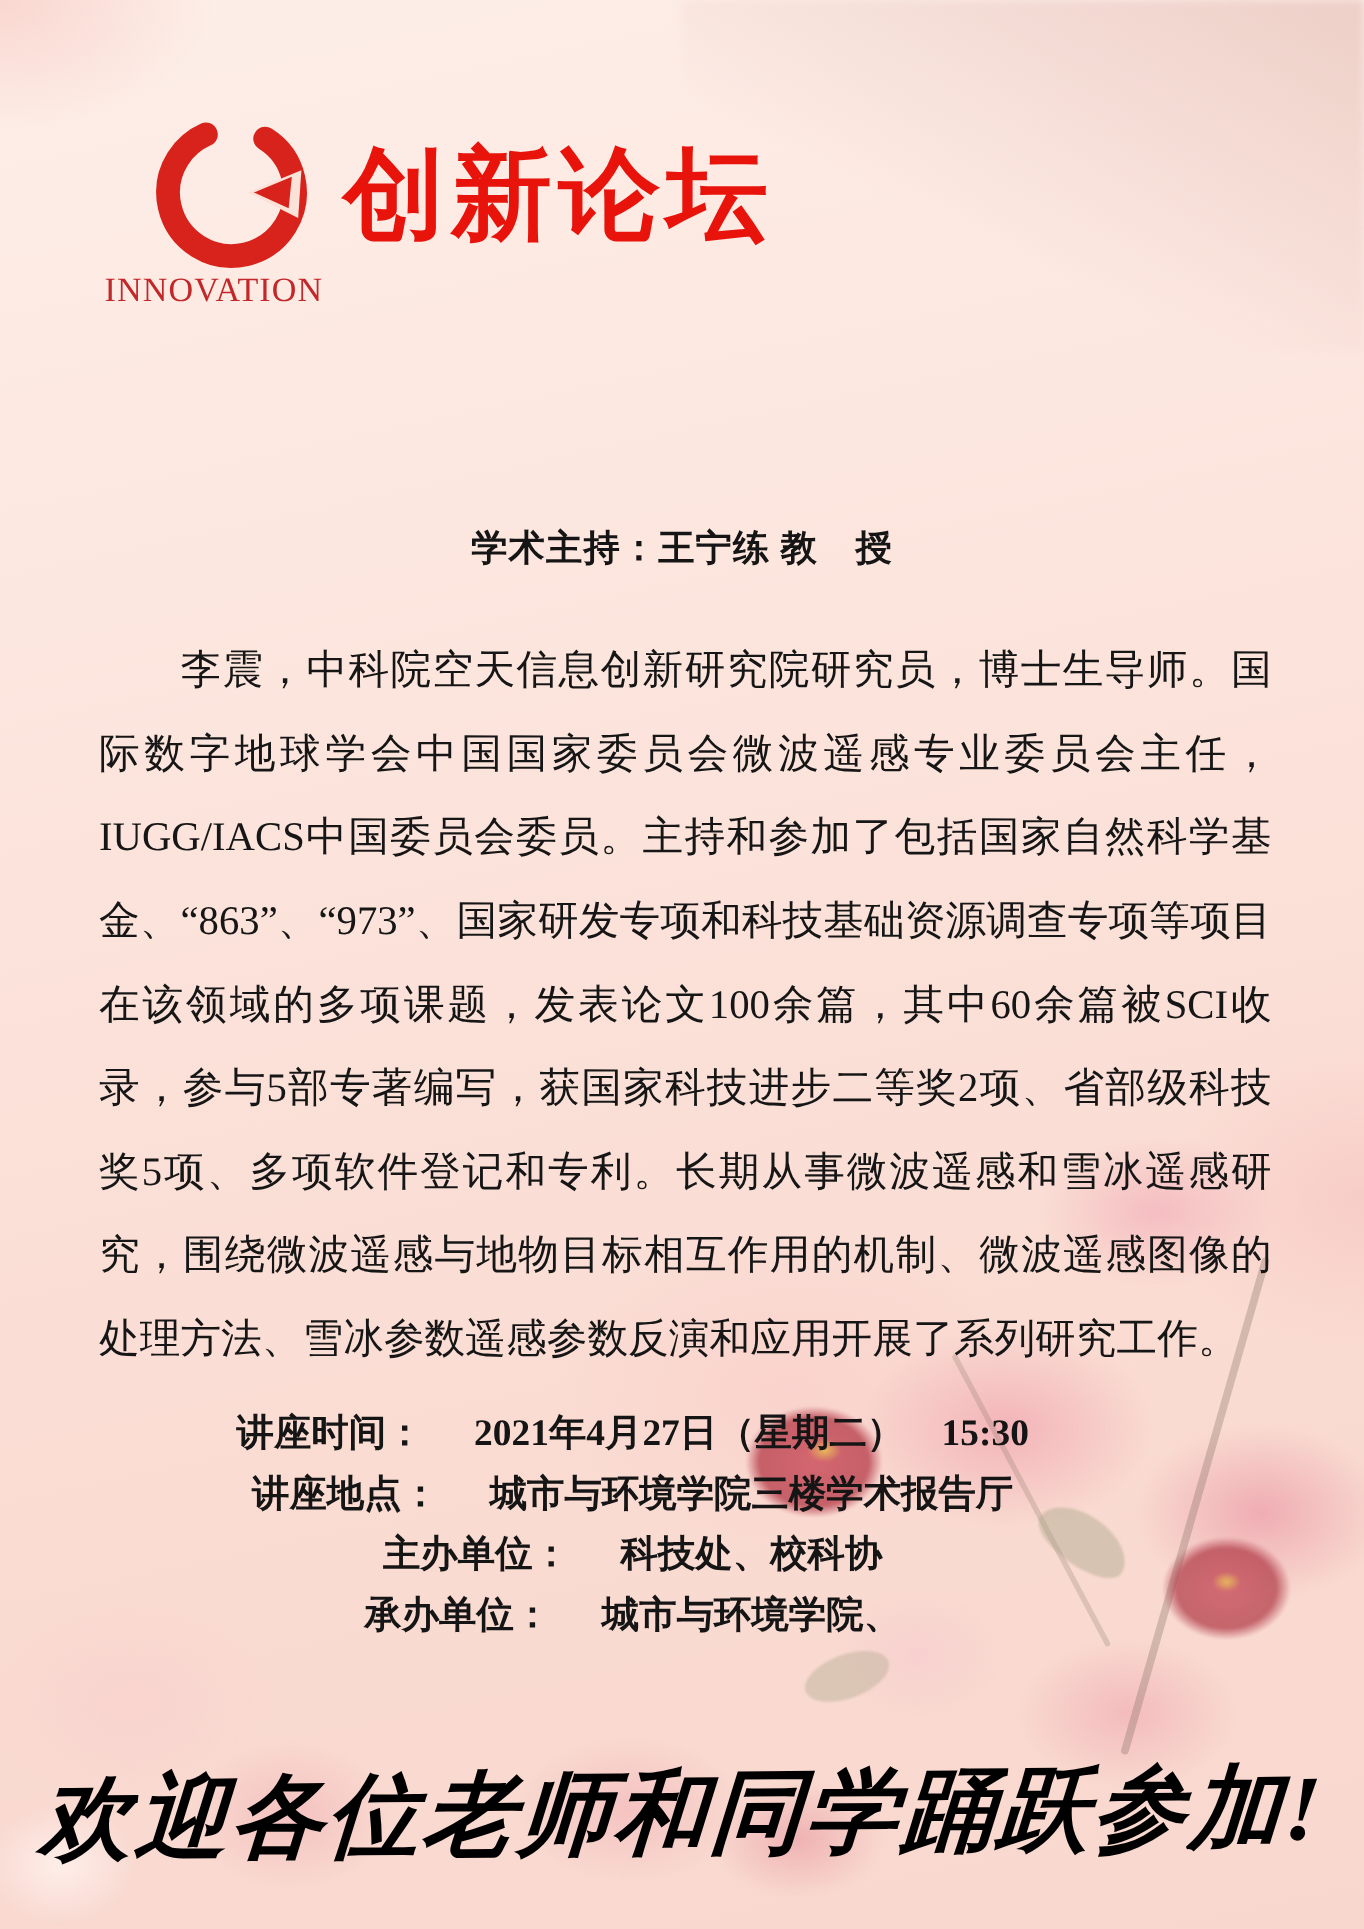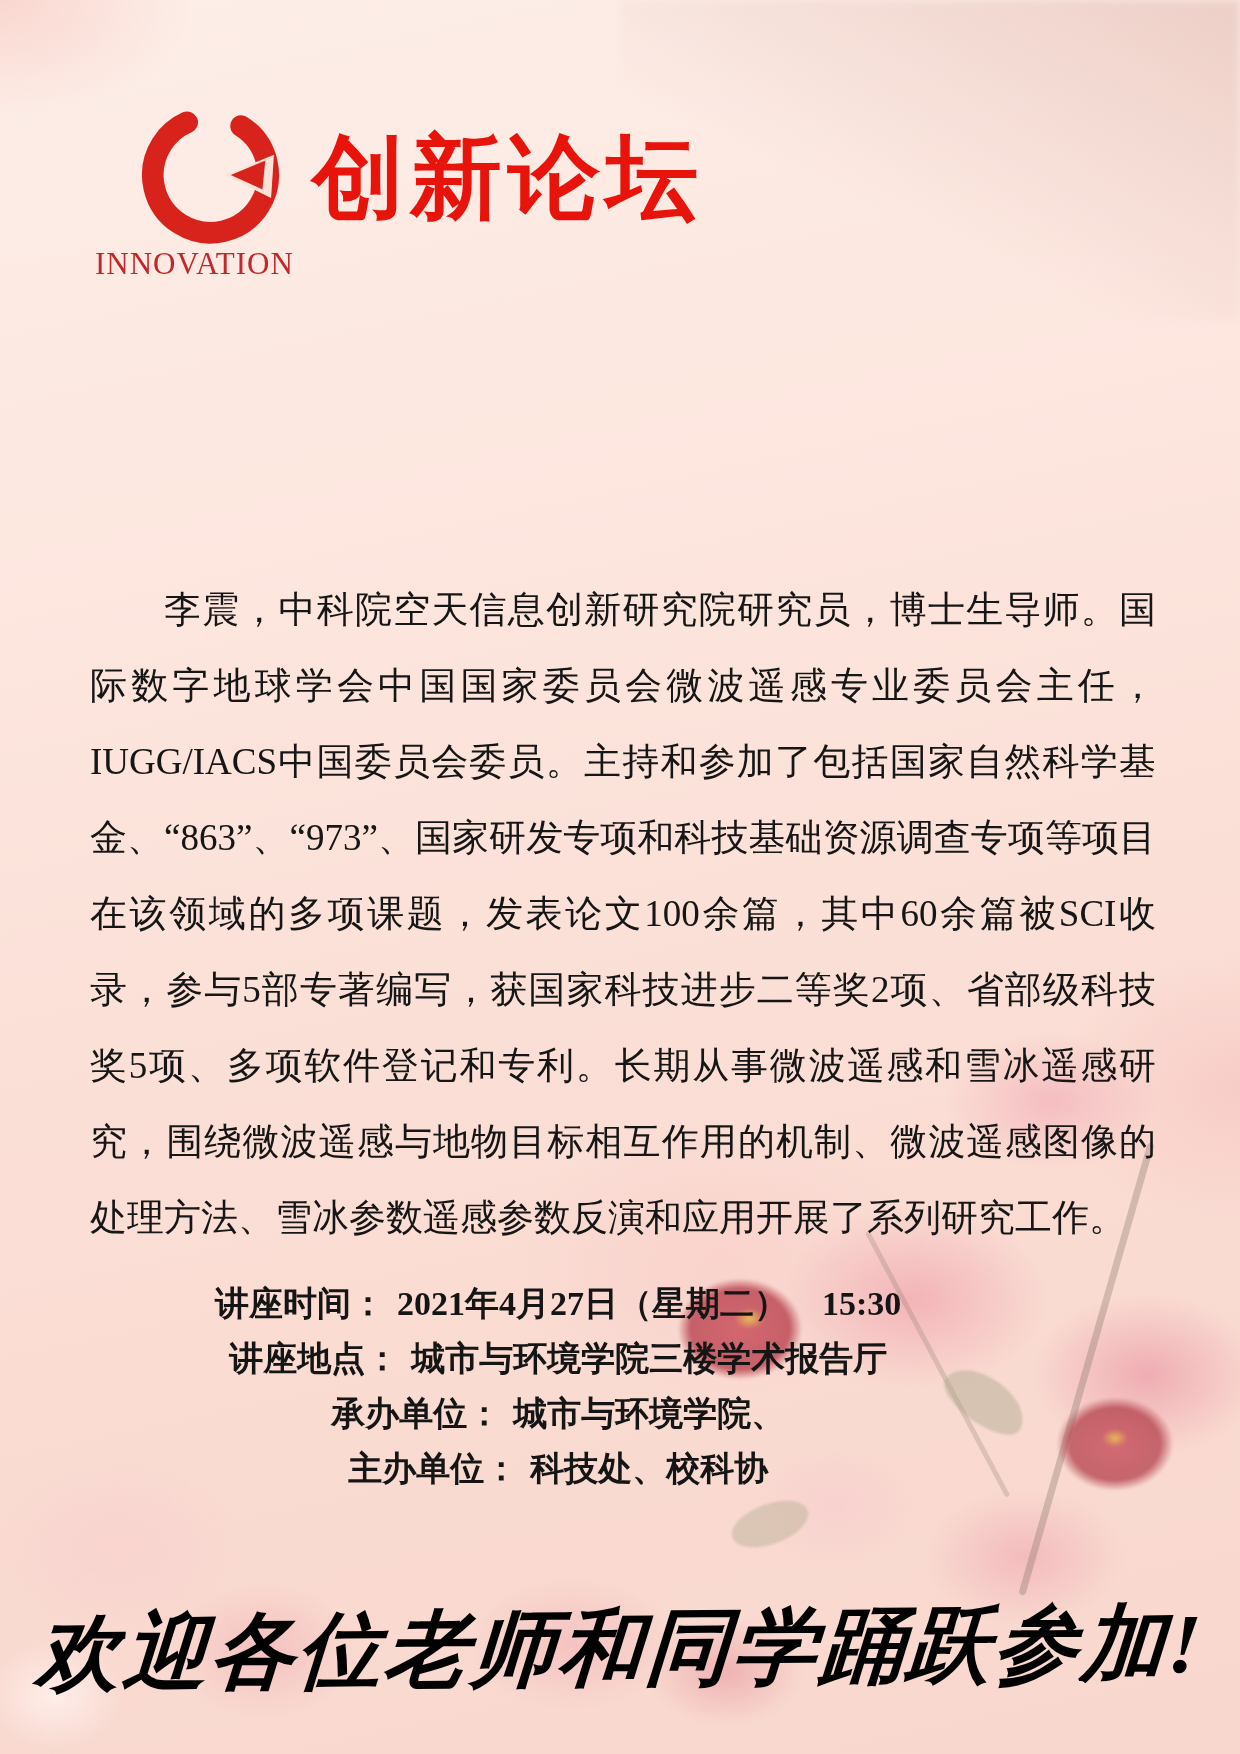--- a/index.html
+++ b/index.html
@@ -111,21 +111,21 @@
   .speaker-line.l2{top:476px;}
   .bio{
     position:absolute;left:78px;right:72px;top:560px;z-index:2;
     font-size:37px;line-height:76px;color:#161616;
     text-align:justify;text-indent:2em;margin:12px;
   }
   
   .details{position:absolute;left:215px;top:1276px;z-index:2;font-size:34px;font-weight:600;color:#151515;}
   .detail-row{display:flex;line-height:55px;justify-content:center;}
   .detail-label{width:182px;flex:0 0 auto;}
-  .detail-value{white-space:nowrap;}
+  .detail-value{white-space:nowrap;margin-left:34px;}
   
   .welcome{
     position:absolute;top:1592px;left:0;width:100%;text-align:center;z-index:2;
     font-size:84px;font-weight:bold;font-style:italic;color:#000;
     letter-spacing:3px;transform:skewX(-4deg) rotate(-0.5deg);
     font-family:"Liberation Serif","DejaVu Serif",serif;
   }
 </style>
 </head>
 <body>
@@ -151,39 +151,40 @@
         <path d="M28 76 A 37 37 0 0 0 86 80" stroke-width="4" stroke-linecap="round"></path>
       </g>
       <path d="M104 38 L70 52 L102 68 Z" fill="#fbe2d9"></path>
       <path d="M98 42 L74 52 L96 62 Z" fill="#d8231d"></path>
     </svg>
     <div class="logo-text">INNOVATION</div>
   </div>
 
   <h1 class="forum-title" style="margin:0;">创新论坛</h1>
 
+  <div class="speaker-line l2">学术主持：王宁练  教　授</div>
 
   <p class="bio">李震，中科院空天信息创新研究院研究员，博士生导师。国际数字地球学会中国国家委员会微波遥感专业委员会主任， IUGG/IACS中国委员会委员。主持和参加了包括国家自然科学基金、“863”、“973”、国家研发专项和科技基础资源调查专项等项目在该领域的多项课题，发表论文100余篇，其中60余篇被SCI收录，参与5部专著编写，获国家科技进步二等奖2项、省部级科技奖5项、多项软件登记和专利。长期从事微波遥感和雪冰遥感研究，围绕微波遥感与地物目标相互作用的机制、微波遥感图像的处理方法、雪冰参数遥感参数反演和应用开展了系列研究工作。</p>
 
   <div class="details">
     <div class="detail-row">
       <span class="detail-label">讲座时间：</span>
       <span class="detail-value">2021年4月27日（星期二）　15:30</span>
     </div>
     <div class="detail-row">
       <span class="detail-label">讲座地点：</span>
       <span class="detail-value">城市与环境学院三楼学术报告厅</span>
     </div>
     <div class="detail-row">
+      <span class="detail-label">主办单位：</span>
+      <span class="detail-value">科技处、校科协</span>
+    </div>
+    <div class="detail-row">
       <span class="detail-label">承办单位：</span>
       <span class="detail-value">城市与环境学院、</span>
-    </div>
-    <div class="detail-row">
-      <span class="detail-label">主办单位：</span>
-      <span class="detail-value">科技处、校科协</span>
     </div>
     <div class="detail-row">
       <span class="detail-label"></span>
     </div>
   </div>
 
   <div class="welcome">欢迎各位老师和同学踊跃参加!</div>
 
 </div>
 

